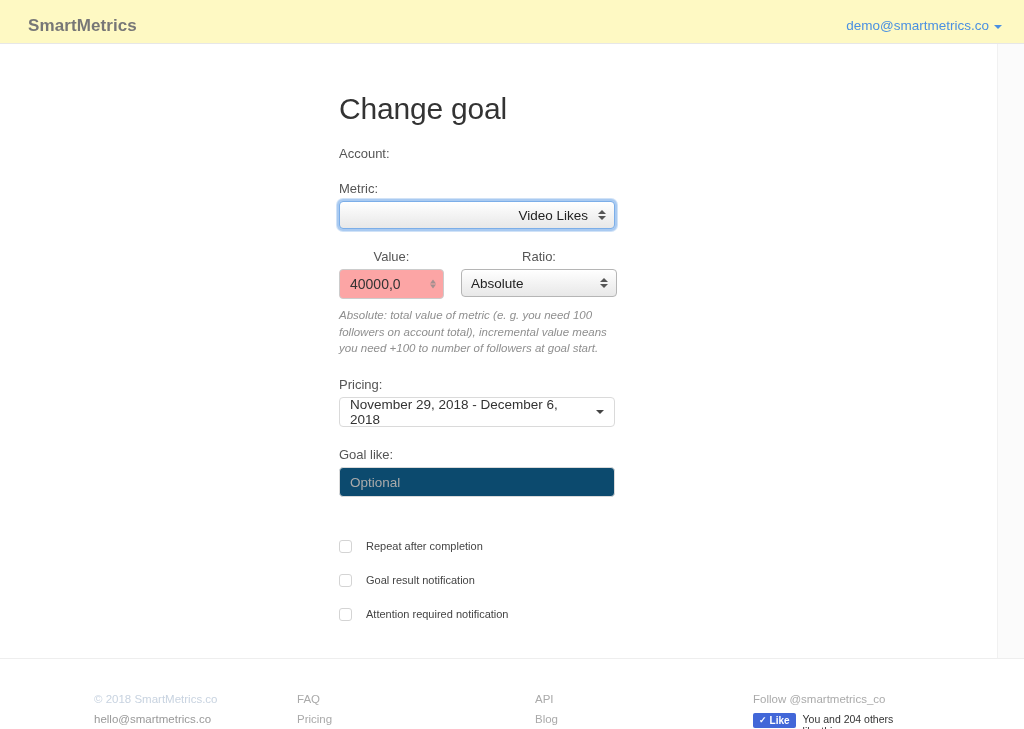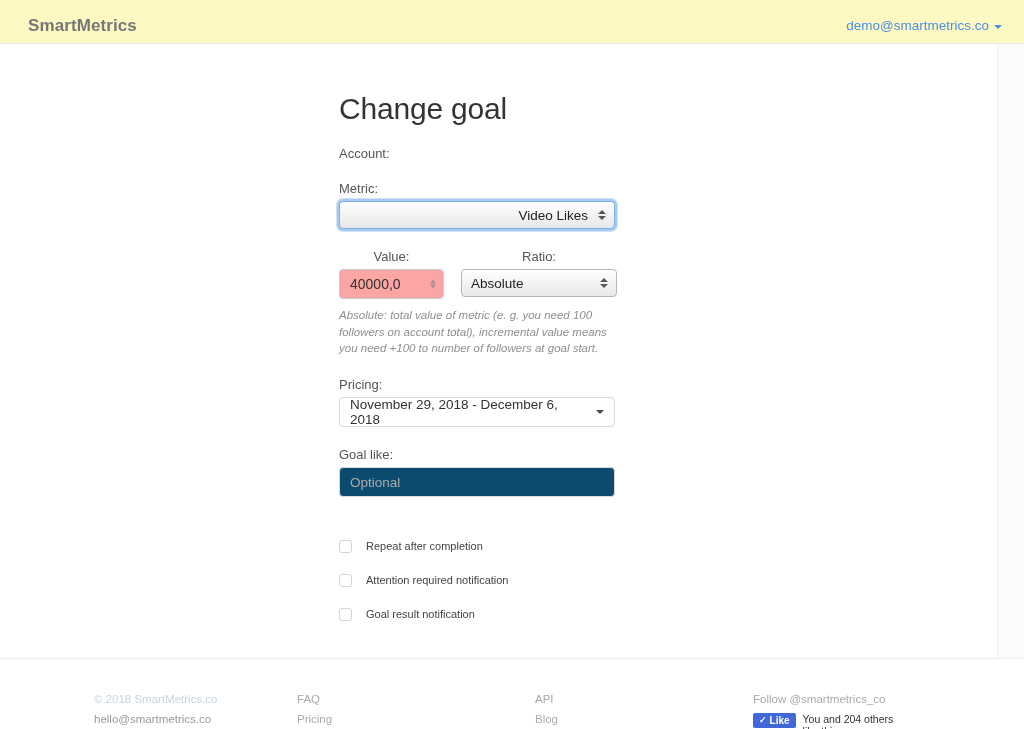--- a/index.html
+++ b/index.html
@@ -418,25 +418,25 @@
       </div>
     </div>
 
     <div class="checks">
       <div class="check-row">
         <span class="checkbox"></span>
         <span class="check-label">Repeat after completion</span>
       </div>
       <div class="check-row">
         <span class="checkbox"></span>
-        <span class="check-label">Attention required notification</span>
+        <span class="check-label">Goal result notification</span>
       </div>
       <div class="check-row">
         <span class="checkbox"></span>
-        <span class="check-label">Goal result notification</span>
+        <span class="check-label">Attention required notification</span>
       </div>
     </div>
 
     <div class="btn-row">
       <div class="btn btn-primary">Update</div>
       <div class="btn btn-default">Cancel</div>
     </div>
 
   </div>
 </div>

